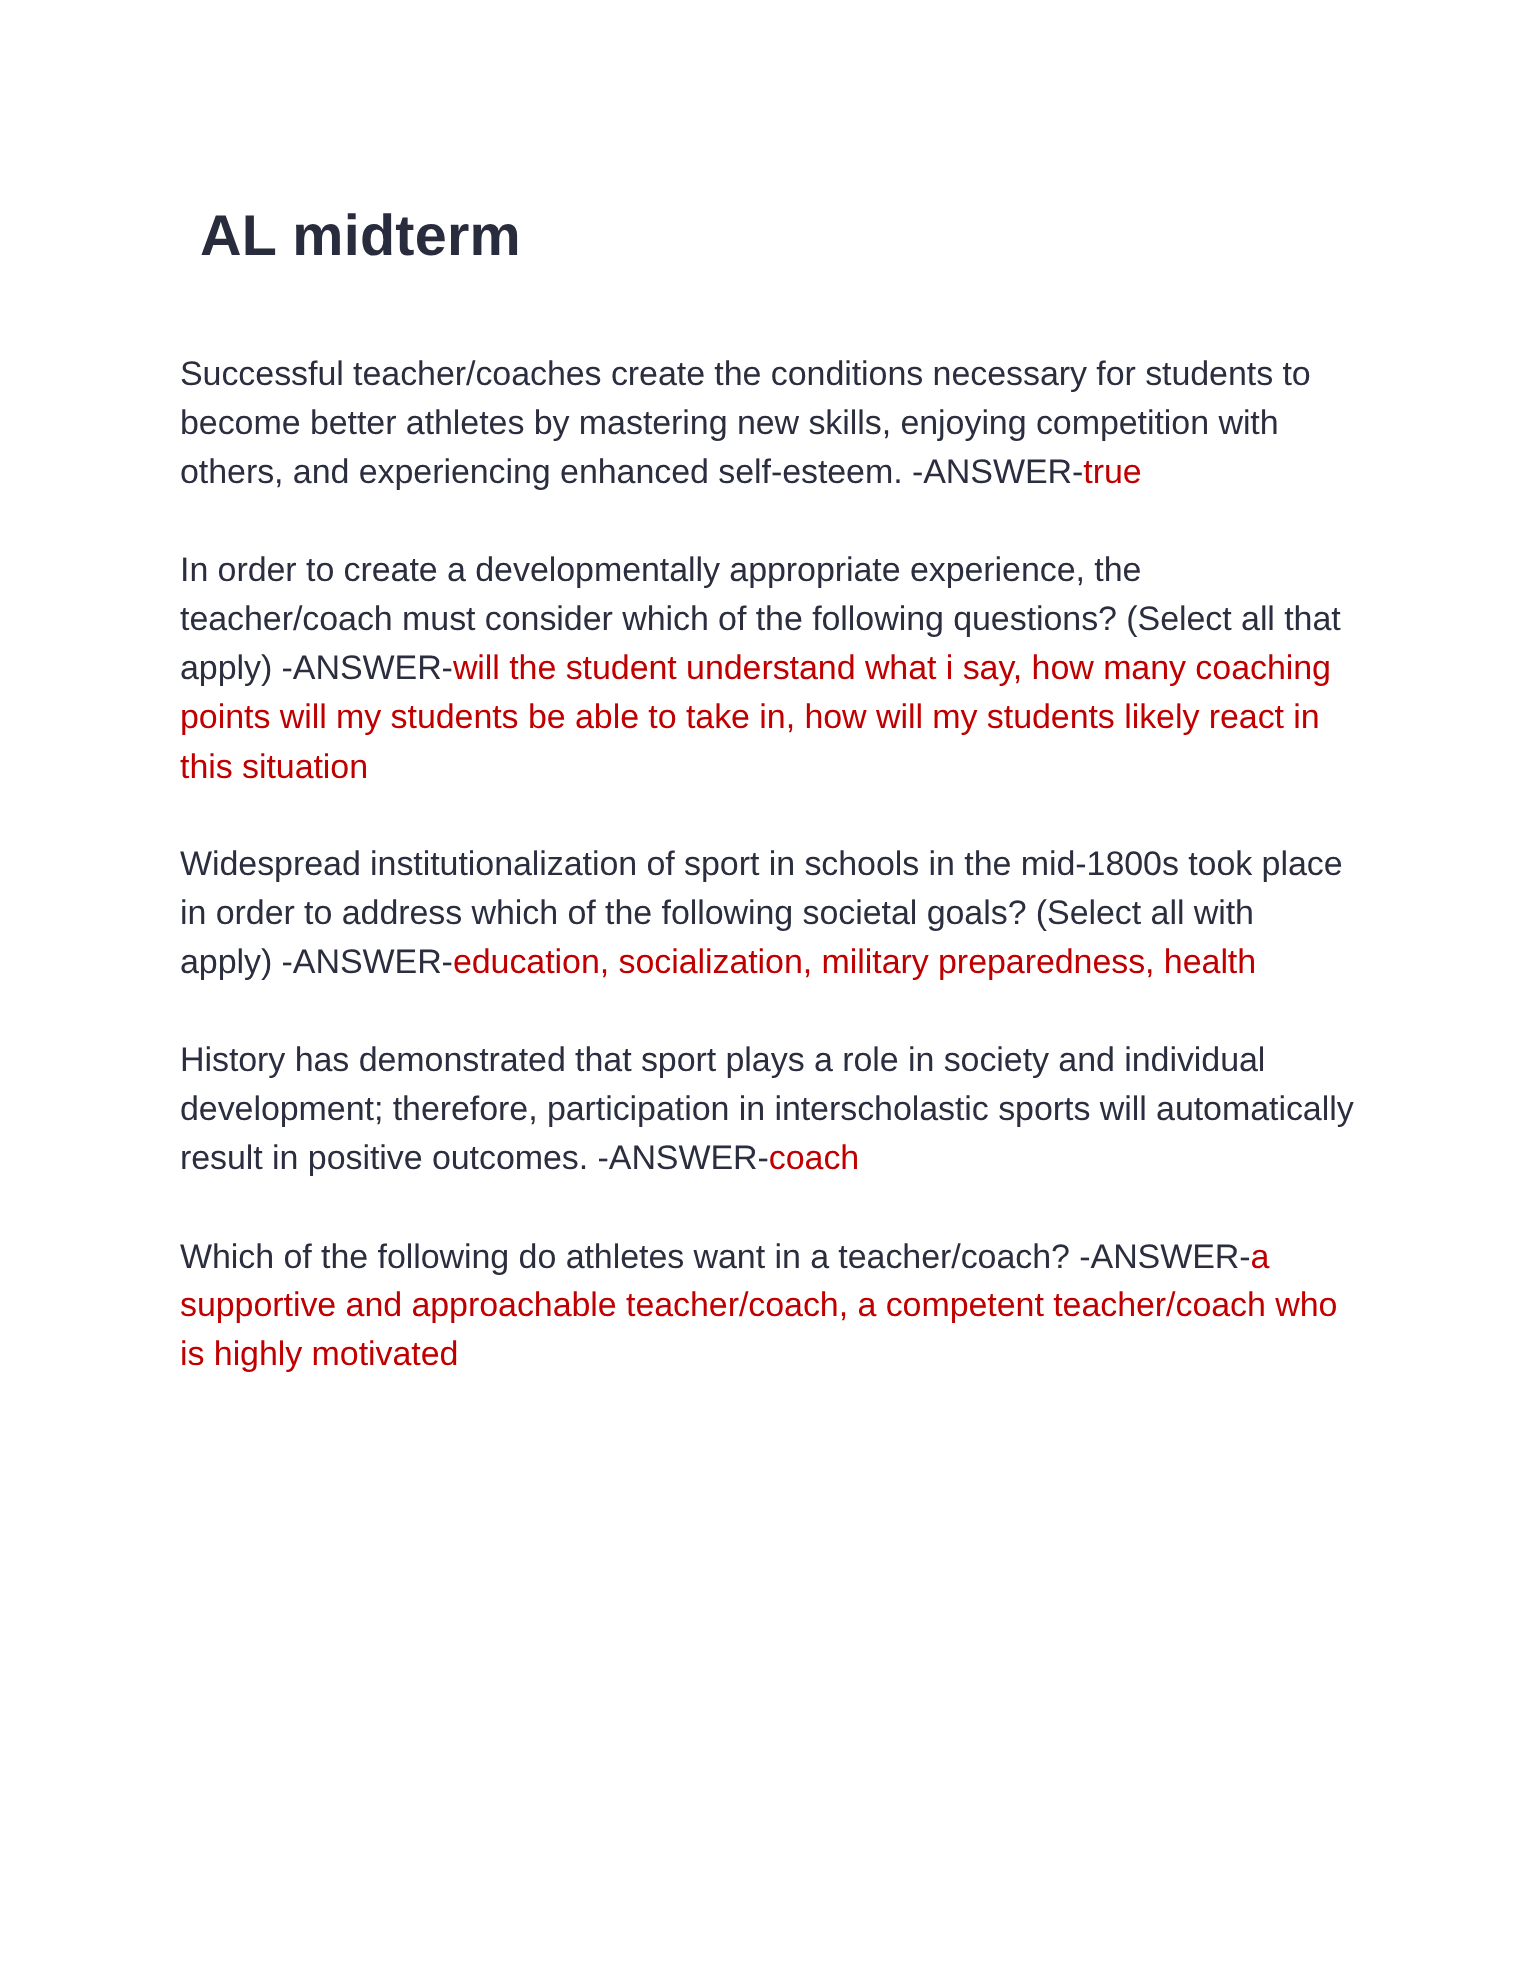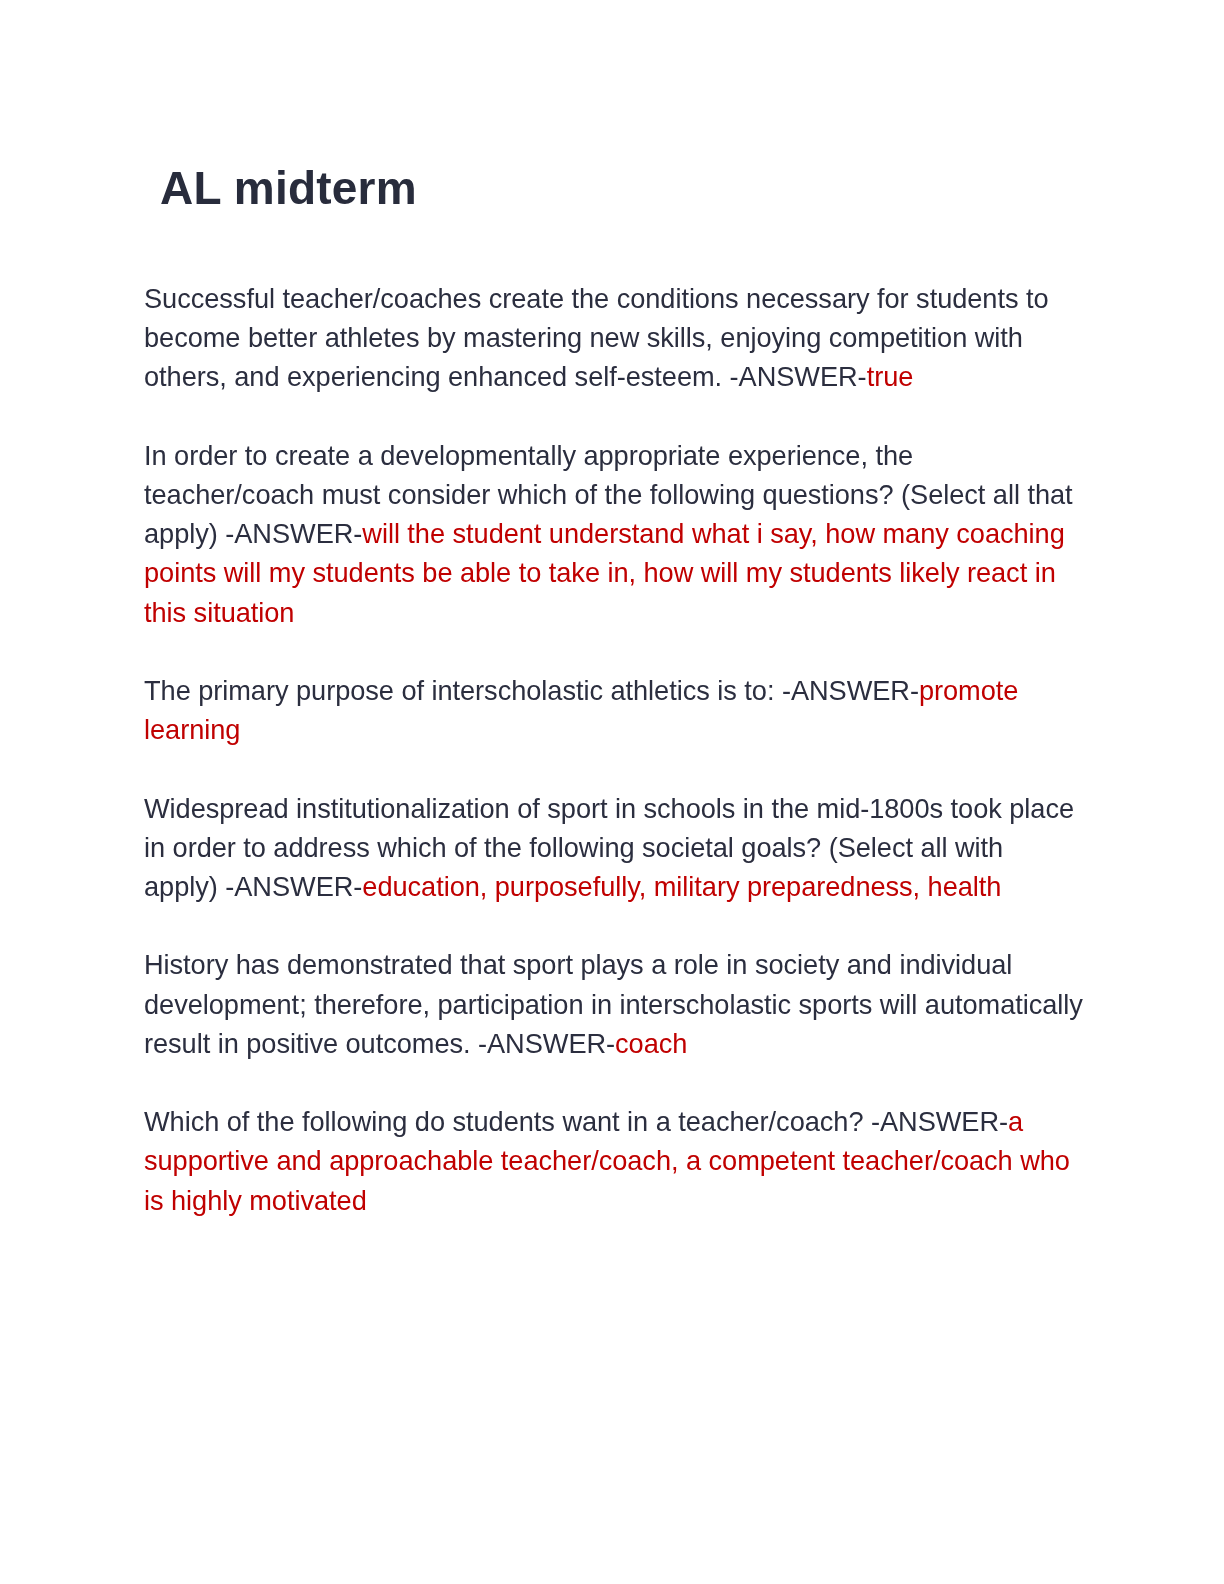--- a/index.html
+++ b/index.html
@@ -16,21 +16,20 @@
 <body>
 
 <div class="page">
   <h1>AL midterm</h1>
   <div class="title-gap"></div>
 
   <p class="qa"><span>Successful teacher/coaches create the conditions necessary for students to become better athletes by mastering new skills, enjoying competition with others, and experiencing enhanced self-esteem. </span><span>-ANSWER-</span><span class="ans">true</span></p>
 
   <p class="qa"><span>In order to create a developmentally appropriate experience, the teacher/coach must consider which of the following questions? (Select all that apply) </span><span>-ANSWER-</span><span class="ans">will the student understand what i say, how many coaching points will my students be able to take in, how will my students likely react in this situation</span></p>
 
-  <p class="qa"><span>The primary purpose of interscholastic athletics is to: </span><span>-ANSWER-</span><span class="ans">promote learning</span></p>
 
-  <p class="qa"><span>Widespread institutionalization of sport in schools in the mid-1800s took place in order to address which of the following societal goals? (Select all with apply) </span><span>-ANSWER-</span><span class="ans">education, purposefully, military preparedness, health</span></p>
+  <p class="qa"><span>Widespread institutionalization of sport in schools in the mid-1800s took place in order to address which of the following societal goals? (Select all with apply) </span><span>-ANSWER-</span><span class="ans">education, socialization, military preparedness, health</span></p>
 
   <p class="qa"><span>History has demonstrated that sport plays a role in society and individual development; therefore, participation in interscholastic sports will automatically result in positive outcomes. </span><span>-ANSWER-</span><span class="ans">coach</span></p>
 
-  <p class="qa"><span>Which of the following do students want in a teacher/coach? </span><span>-ANSWER-</span><span class="ans">a supportive and approachable teacher/coach, a competent teacher/coach who is highly motivated</span></p>
+  <p class="qa"><span>Which of the following do athletes want in a teacher/coach? </span><span>-ANSWER-</span><span class="ans">a supportive and approachable teacher/coach, a competent teacher/coach who is highly motivated</span></p>
 
 </div>
 
 </body></html>

